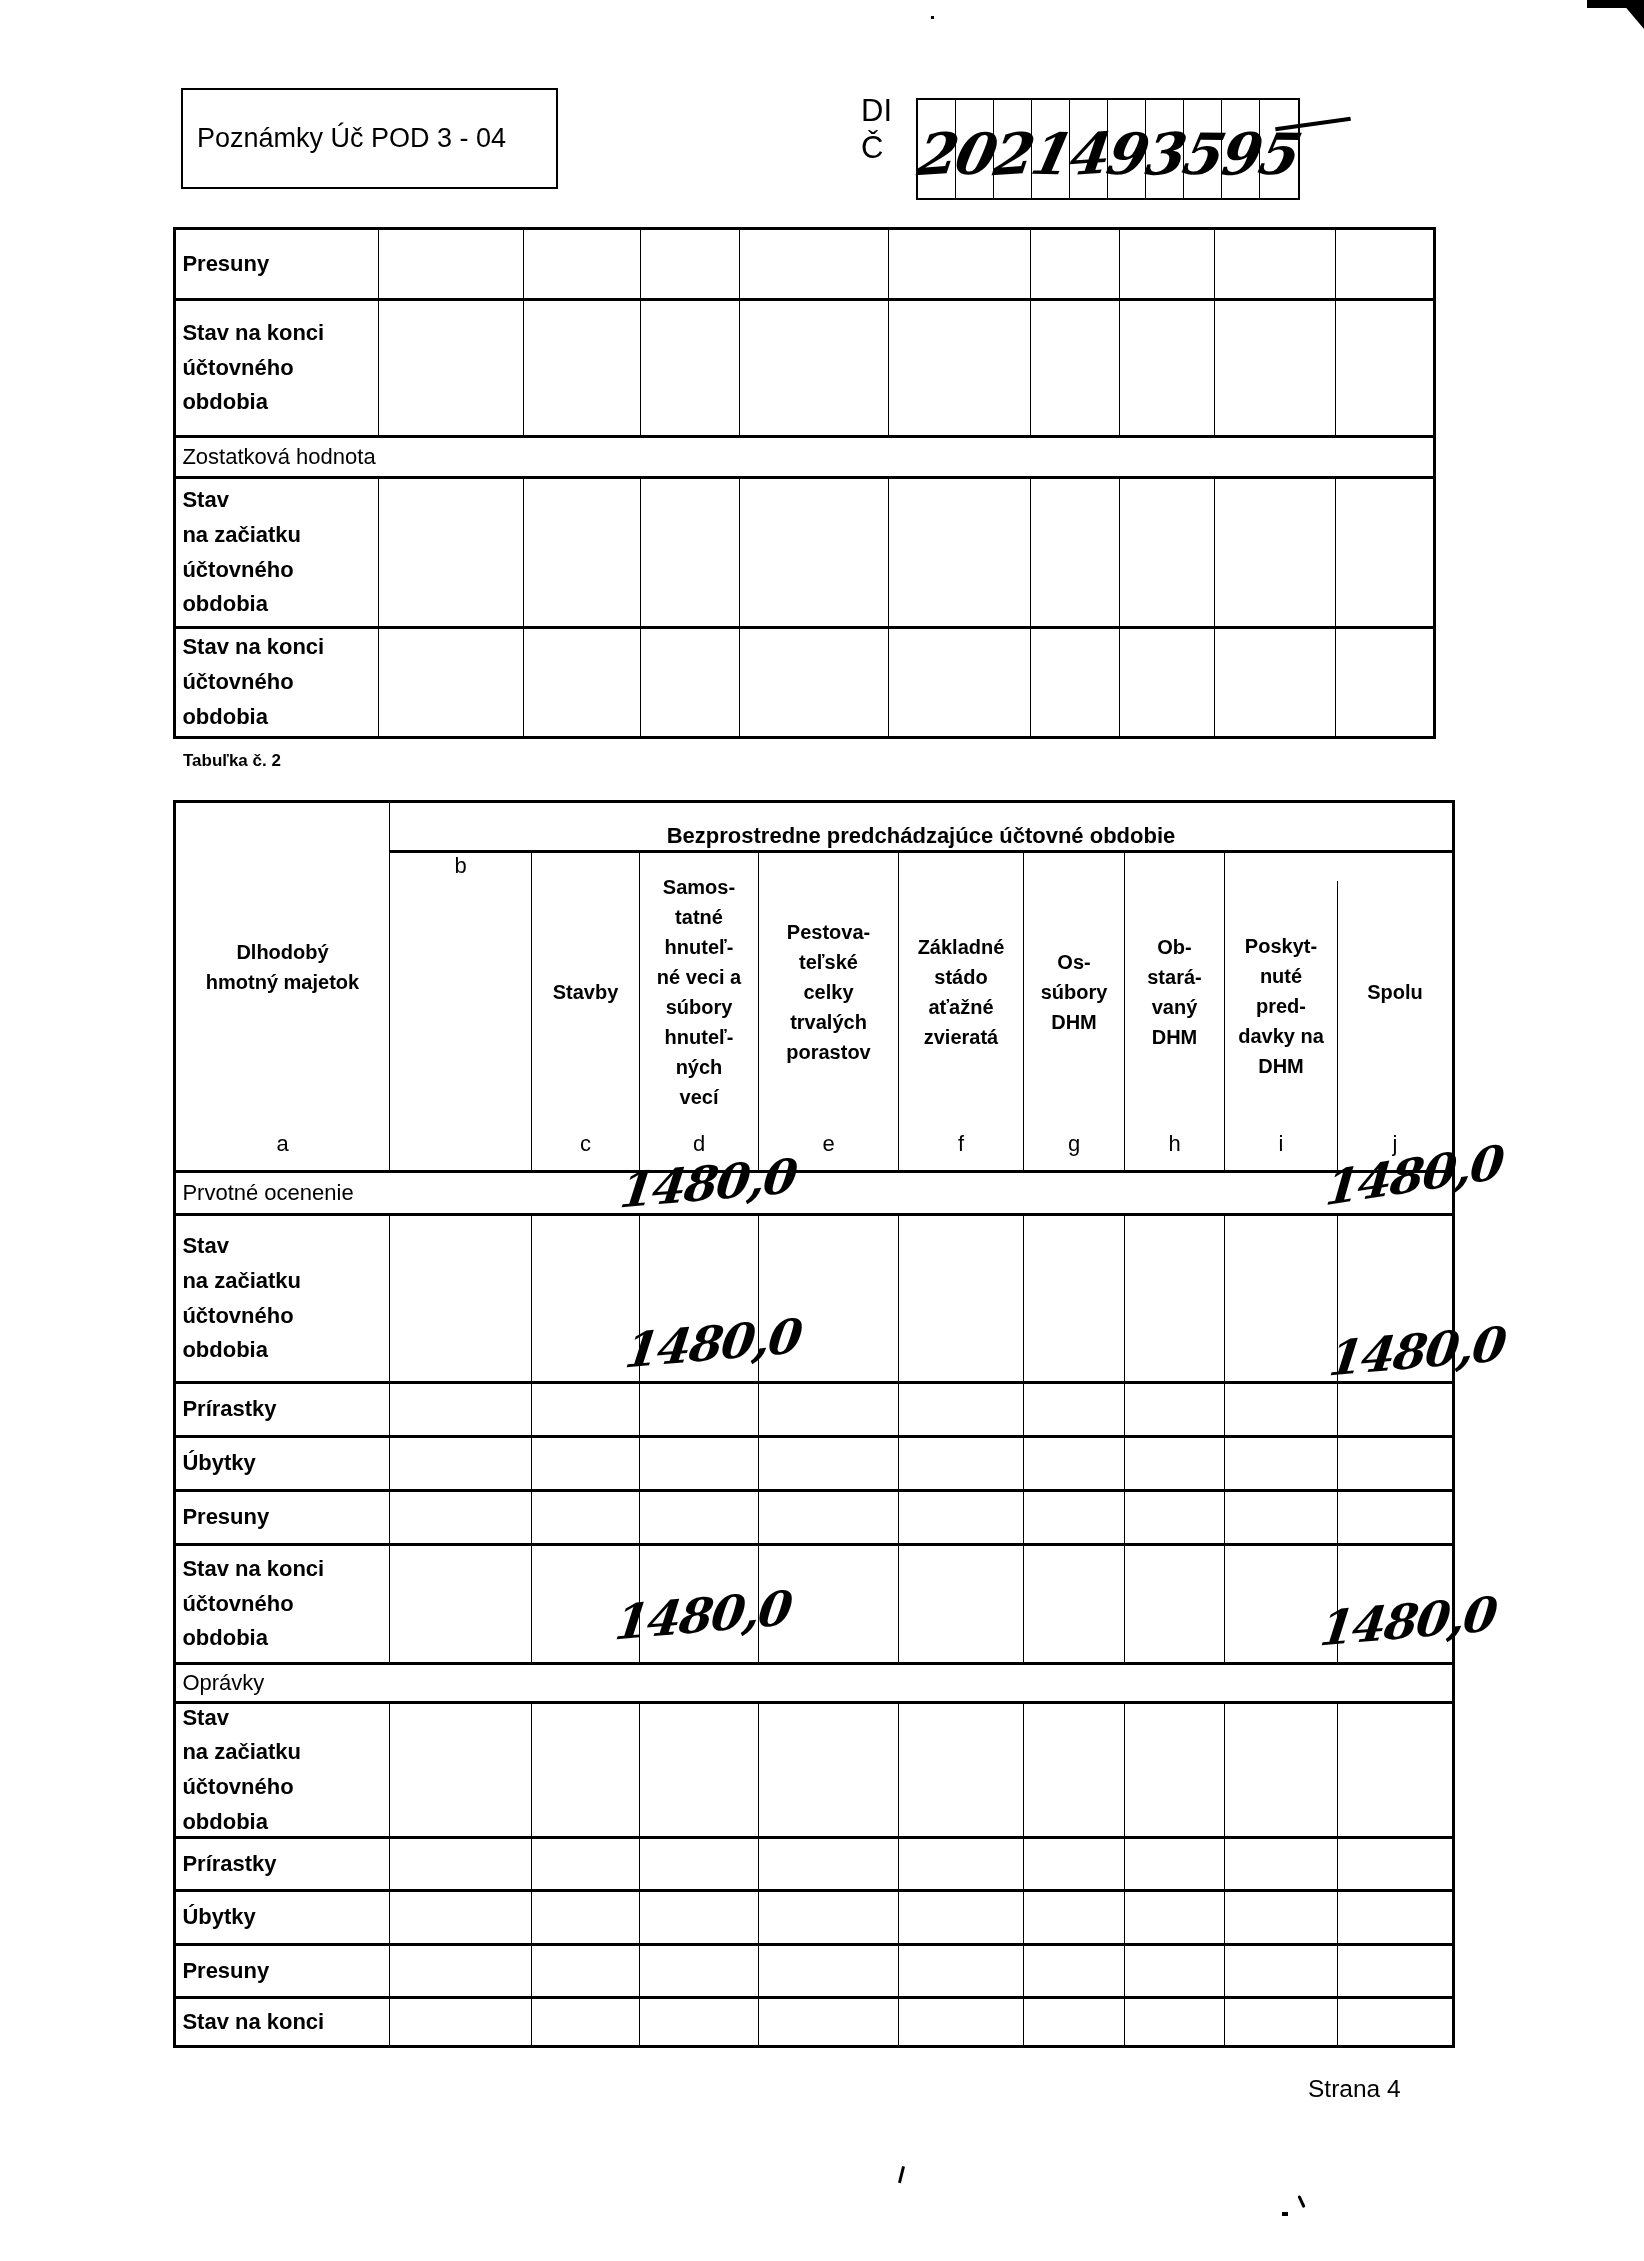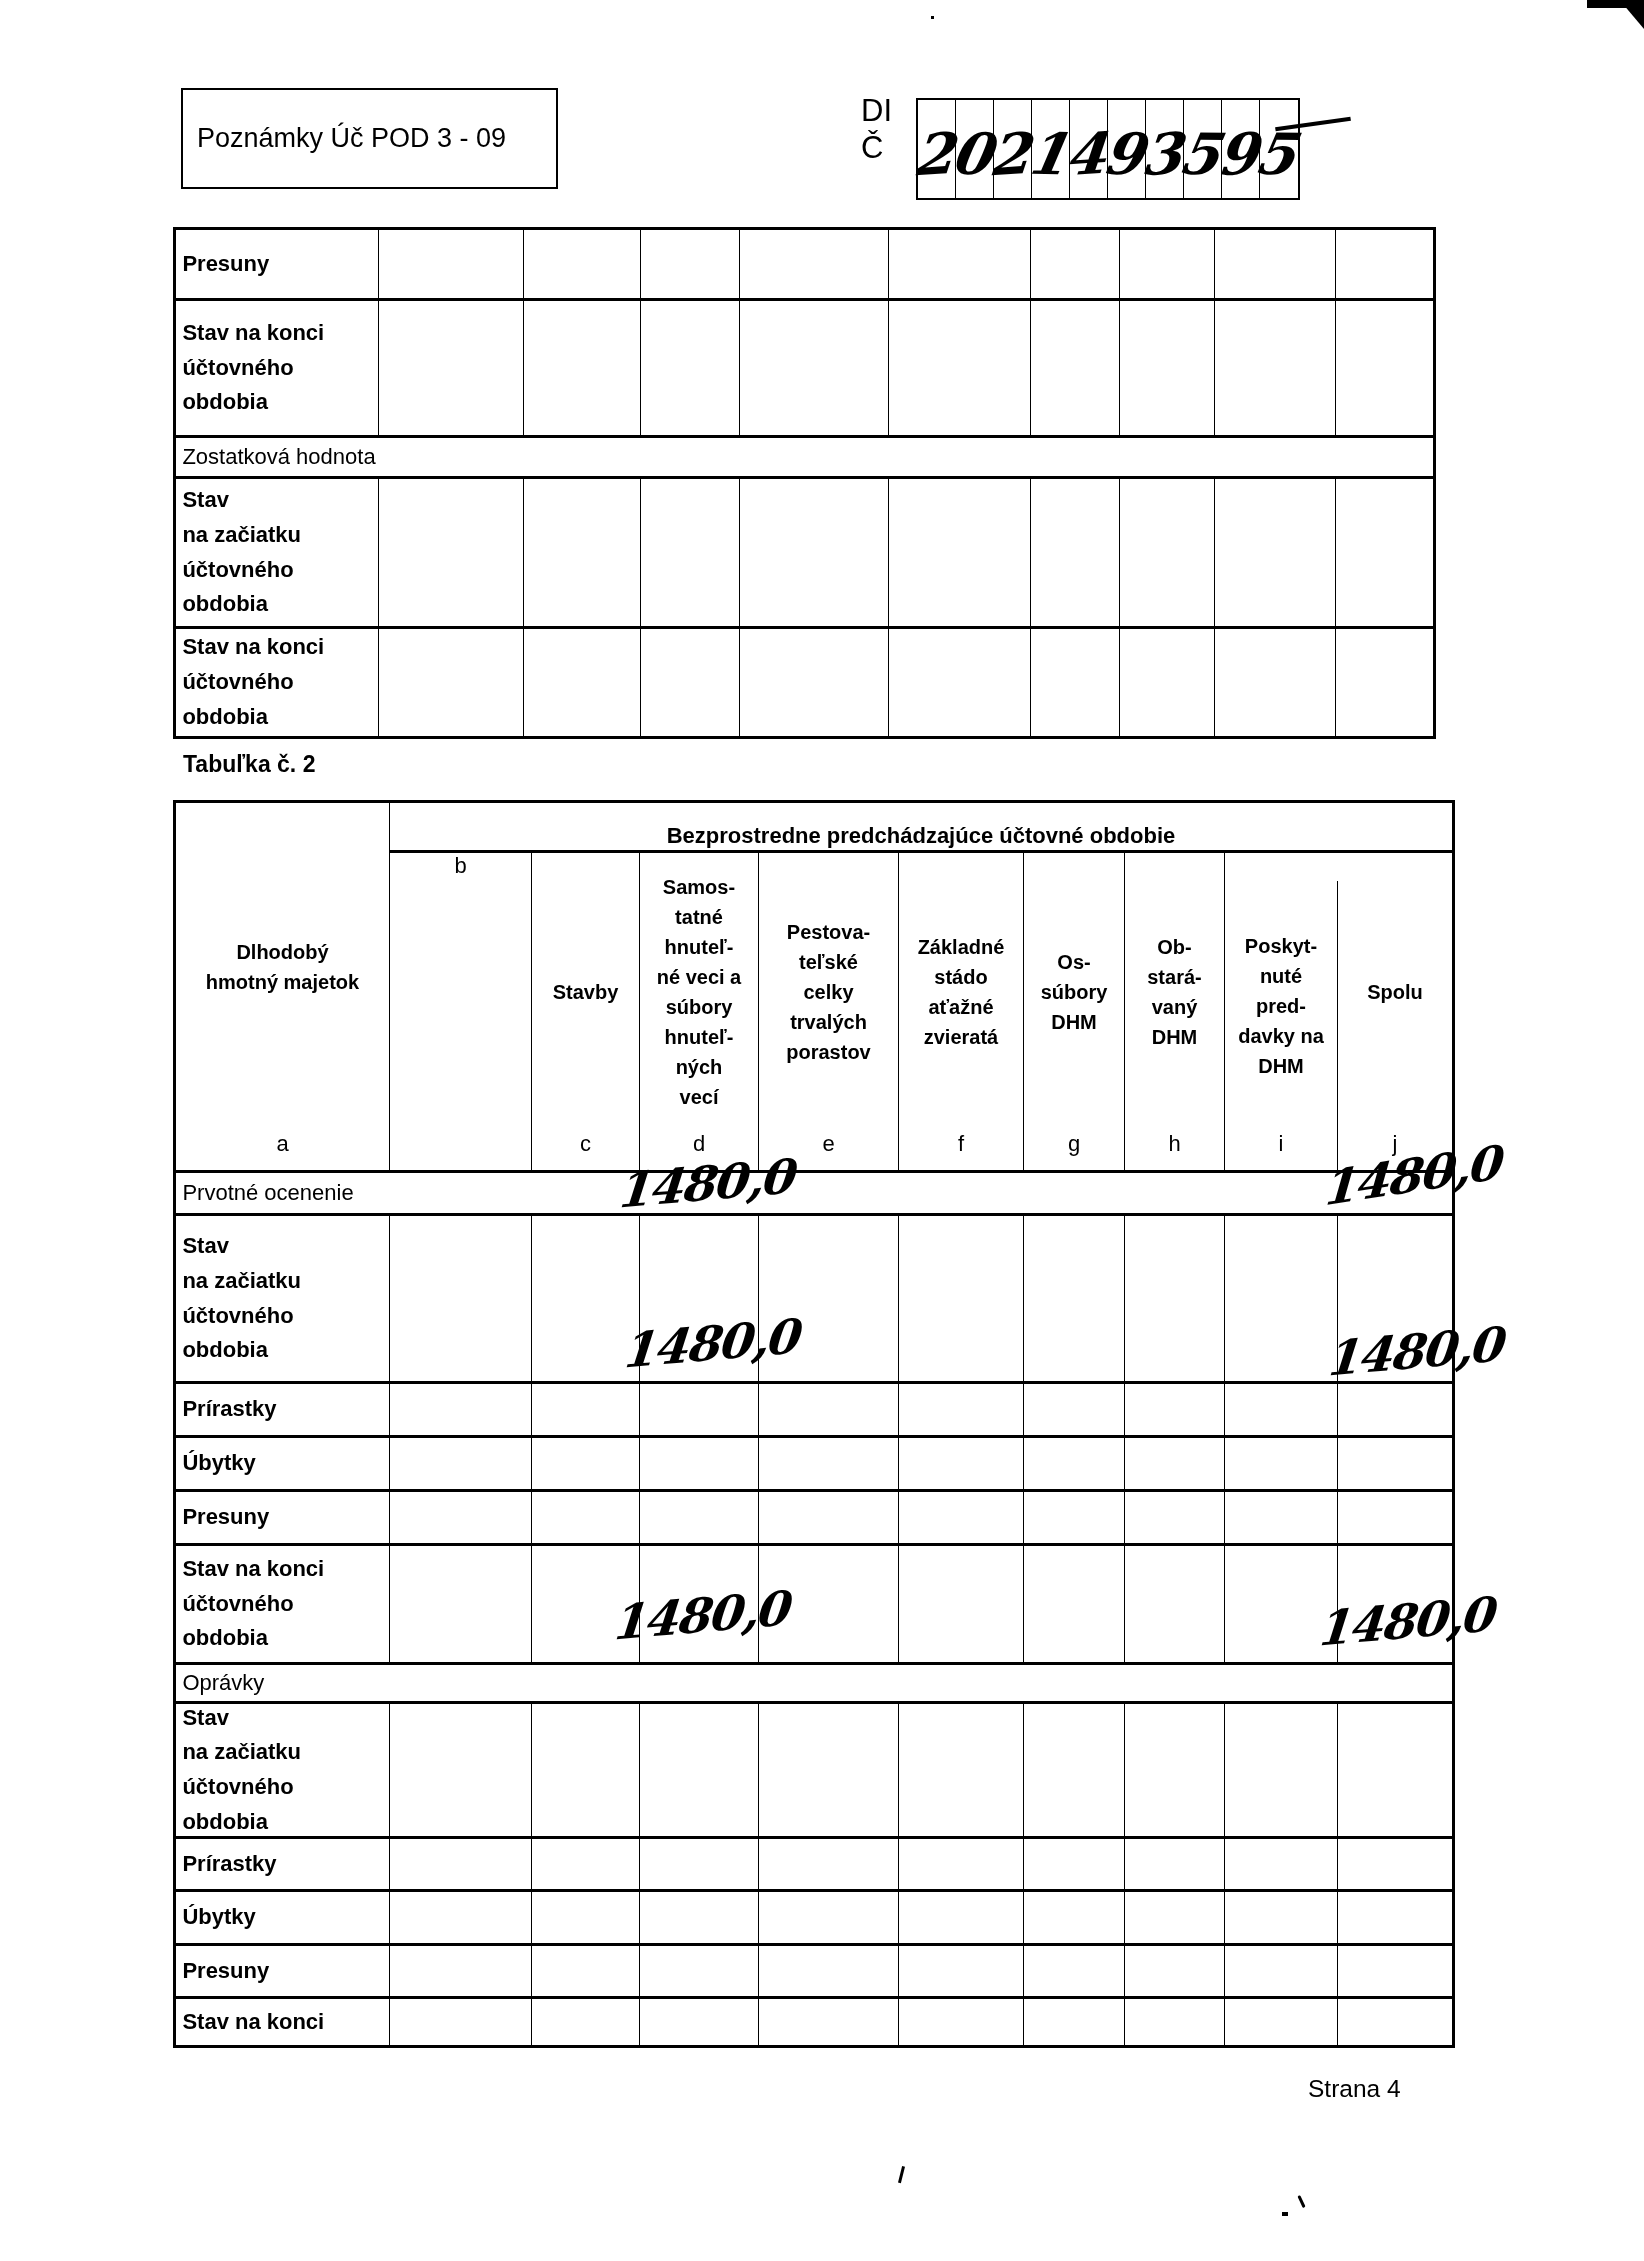--- a/index.html
+++ b/index.html
@@ -43,36 +43,36 @@
   .hdr-period{
     display:flex;align-items:center;justify-content:center;
     font-size:22px;font-weight:700;border-right:none;margin-top:19px;
   }
   .hdr-col{display:flex;flex-direction:column;}
   .hdr-col .hlabel{
     flex:1;display:flex;align-items:center;justify-content:center;text-align:center;
     font-size:20px;font-weight:700;line-height:1.5;white-space:pre-line;padding:2.6px 1.3px;
   }
   .hdr-col .hletter{height:39px;display:flex;align-items:flex-start;justify-content:center;font-size:22px;font-weight:400;}
-  .caption{position:absolute;left:183px;top:751px;font-size:23px;font-weight:700;}
+  .caption{position:absolute;left:183px;top:751px;font-size:17px;font-weight:700;}
   .footer{position:absolute;left:1308px;top:2075px;font-size:24.5px;}
   
   .hw-val{
     position:absolute;font:italic 700 48px "DejaVu Serif",serif;letter-spacing:-1.9px;
     transform:skewX(-12deg) rotate(-5deg);white-space:nowrap;line-height:1;z-index:3;
   }
   .hw-val.tilt{transform:skewX(-14deg) rotate(-9deg);}
   
   .art{position:absolute;background:#000;}
 </style>
 </head>
 <body>
 
 <div class="title-box">
-  <div class="t">Poznámky Úč POD 3 - 09</div>
+  <div class="t">Poznámky Úč POD 3 - 04</div>
 </div>
 <div class="dic-label">DI
 Č</div>
 <div class="dic-grid" id="dic-grid">
     <div class="dic-cell">
       <div class="dic-digit">2</div>
     </div>
     <div class="dic-cell">
       <div class="dic-digit" style="transform: skewX(-12deg) rotate(1deg);">0</div>
     </div>

